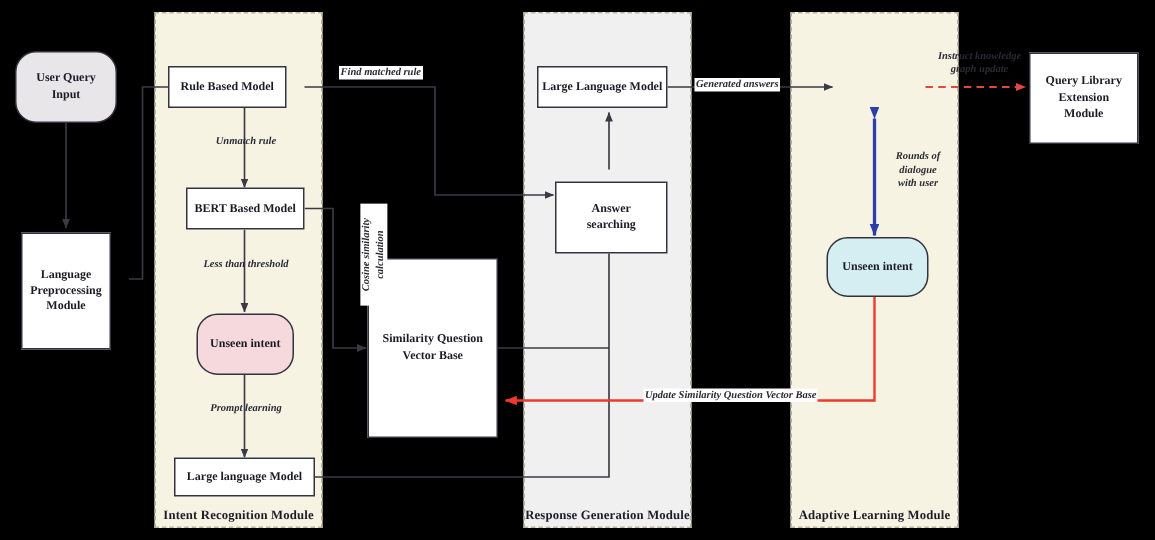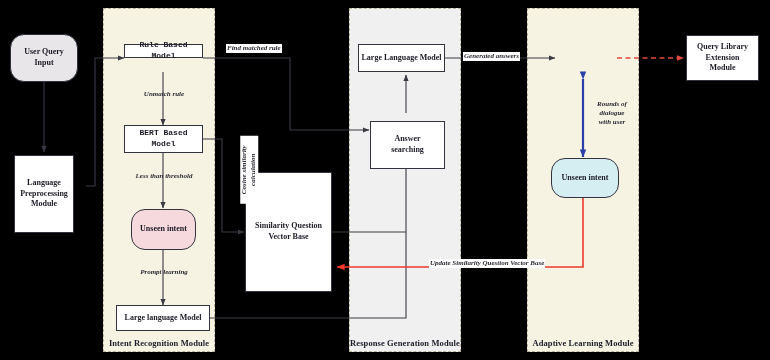--- a/index.html
+++ b/index.html
@@ -84,53 +84,54 @@
 
     <g stroke="#e2483c" stroke-width="1.3" fill="none" stroke-dasharray="5,3.5">
       <path d="M617,58 L684,58" marker-end="url(#ah-rd)"></path>
     </g>
   </svg>
 
   <div class="node round" style="left:10px;top:34px;width:68px;height:48px;background:#e8e6e8;">User Query<br>Input</div>
 
   <div class="node rect" style="left:14px;top:155px;width:60px;height:78px;">Language<br>Preprocessing<br>Module</div>
 
-  <div class="node rect" style="left:124px;top:44px;width:79px;height:14px;font-family:Liberation Mono, monospace;">Rule Based Model</div>
+  <div class="node rect" style="left:112px;top:44px;width:79px;height:28px;">Rule Based Model</div>
 
-  <div class="node rect" style="left:124px;top:125px;width:79px;height:28px;font-family:Liberation Mono, monospace;">BERT Based Model</div>
+  <div class="node rect" style="left:124px;top:125px;width:79px;height:28px;">BERT Based Model</div>
 
   <div class="node round" style="left:131px;top:209px;width:65px;height:41px;background:#f5d9dd;">Unseen intent</div>
 
   <div class="node rect" style="left:116px;top:305px;width:94px;height:26px;">Large language Model</div>
 
   <div class="node rect" style="left:245px;top:172px;width:87px;height:120px;">Similarity Question<br>Vector Base</div>
 
   <div class="node rect" style="left:358px;top:44px;width:87px;height:28px;">Large Language Model</div>
 
   <div class="node rect" style="left:370px;top:105px;width:75px;height:48px;margin-top:16px;">Answer<br>searching</div>
 
 
   <div class="node round" style="left:551px;top:158px;width:68px;height:40px;background:#d5eef2;">Unseen intent</div>
 
-  <div class="node rect" style="left:686px;top:35px;width:73px;height:46px;">Query Library<br>Extension<br>Module</div>
+  <div class="node rect" style="left:686px;top:35px;width:73px;height:61px;">Query Library<br>Extension<br>Module</div>
 
   <div class="edge-label onpanel" style="left:126px;top:90px;width:76px;">Unmatch rule</div>
 
   <div class="edge-label onpanel" style="left:112px;top:172px;width:104px;">Less than threshold</div>
 
   <div class="edge-label onpanel" style="left:124px;top:268px;width:80px;">Prompt learning</div>
 
   <div class="edge-label onblack" style="left:226px;top:44px;">Find matched rule</div>
 
   <div class="edge-label onblack wrap vert" style="left:215px;top:161px;width:66px;line-height:1.25;">Cosine similarity<br>calculation</div>
 
   <div class="edge-label onblack" style="left:463px;top:52px;">Generated answers</div>
 
   <div class="edge-label onblack" style="left:429px;top:259px;">Update Similarity Question Vector Base</div>
 
+  <div class="edge-label wrap" style="left:615px;top:33px;width:76px;">Instruct knowledge<br>graph update</div>
 
   <div class="edge-label onpanel wrap" style="left:588px;top:100px;width:48px;">Rounds of<br>dialogue<br>with user</div>
 
   <div class="panel-label" style="left:103px;top:338px;width:112px;">Intent Recognition Module</div>
   <div class="panel-label" style="left:345px;top:338px;width:120px;">Response Generation Module</div>
   <div class="panel-label" style="left:527px;top:338px;width:112px;">Adaptive Learning Module</div>
 
 </div>
 
 </body></html>

